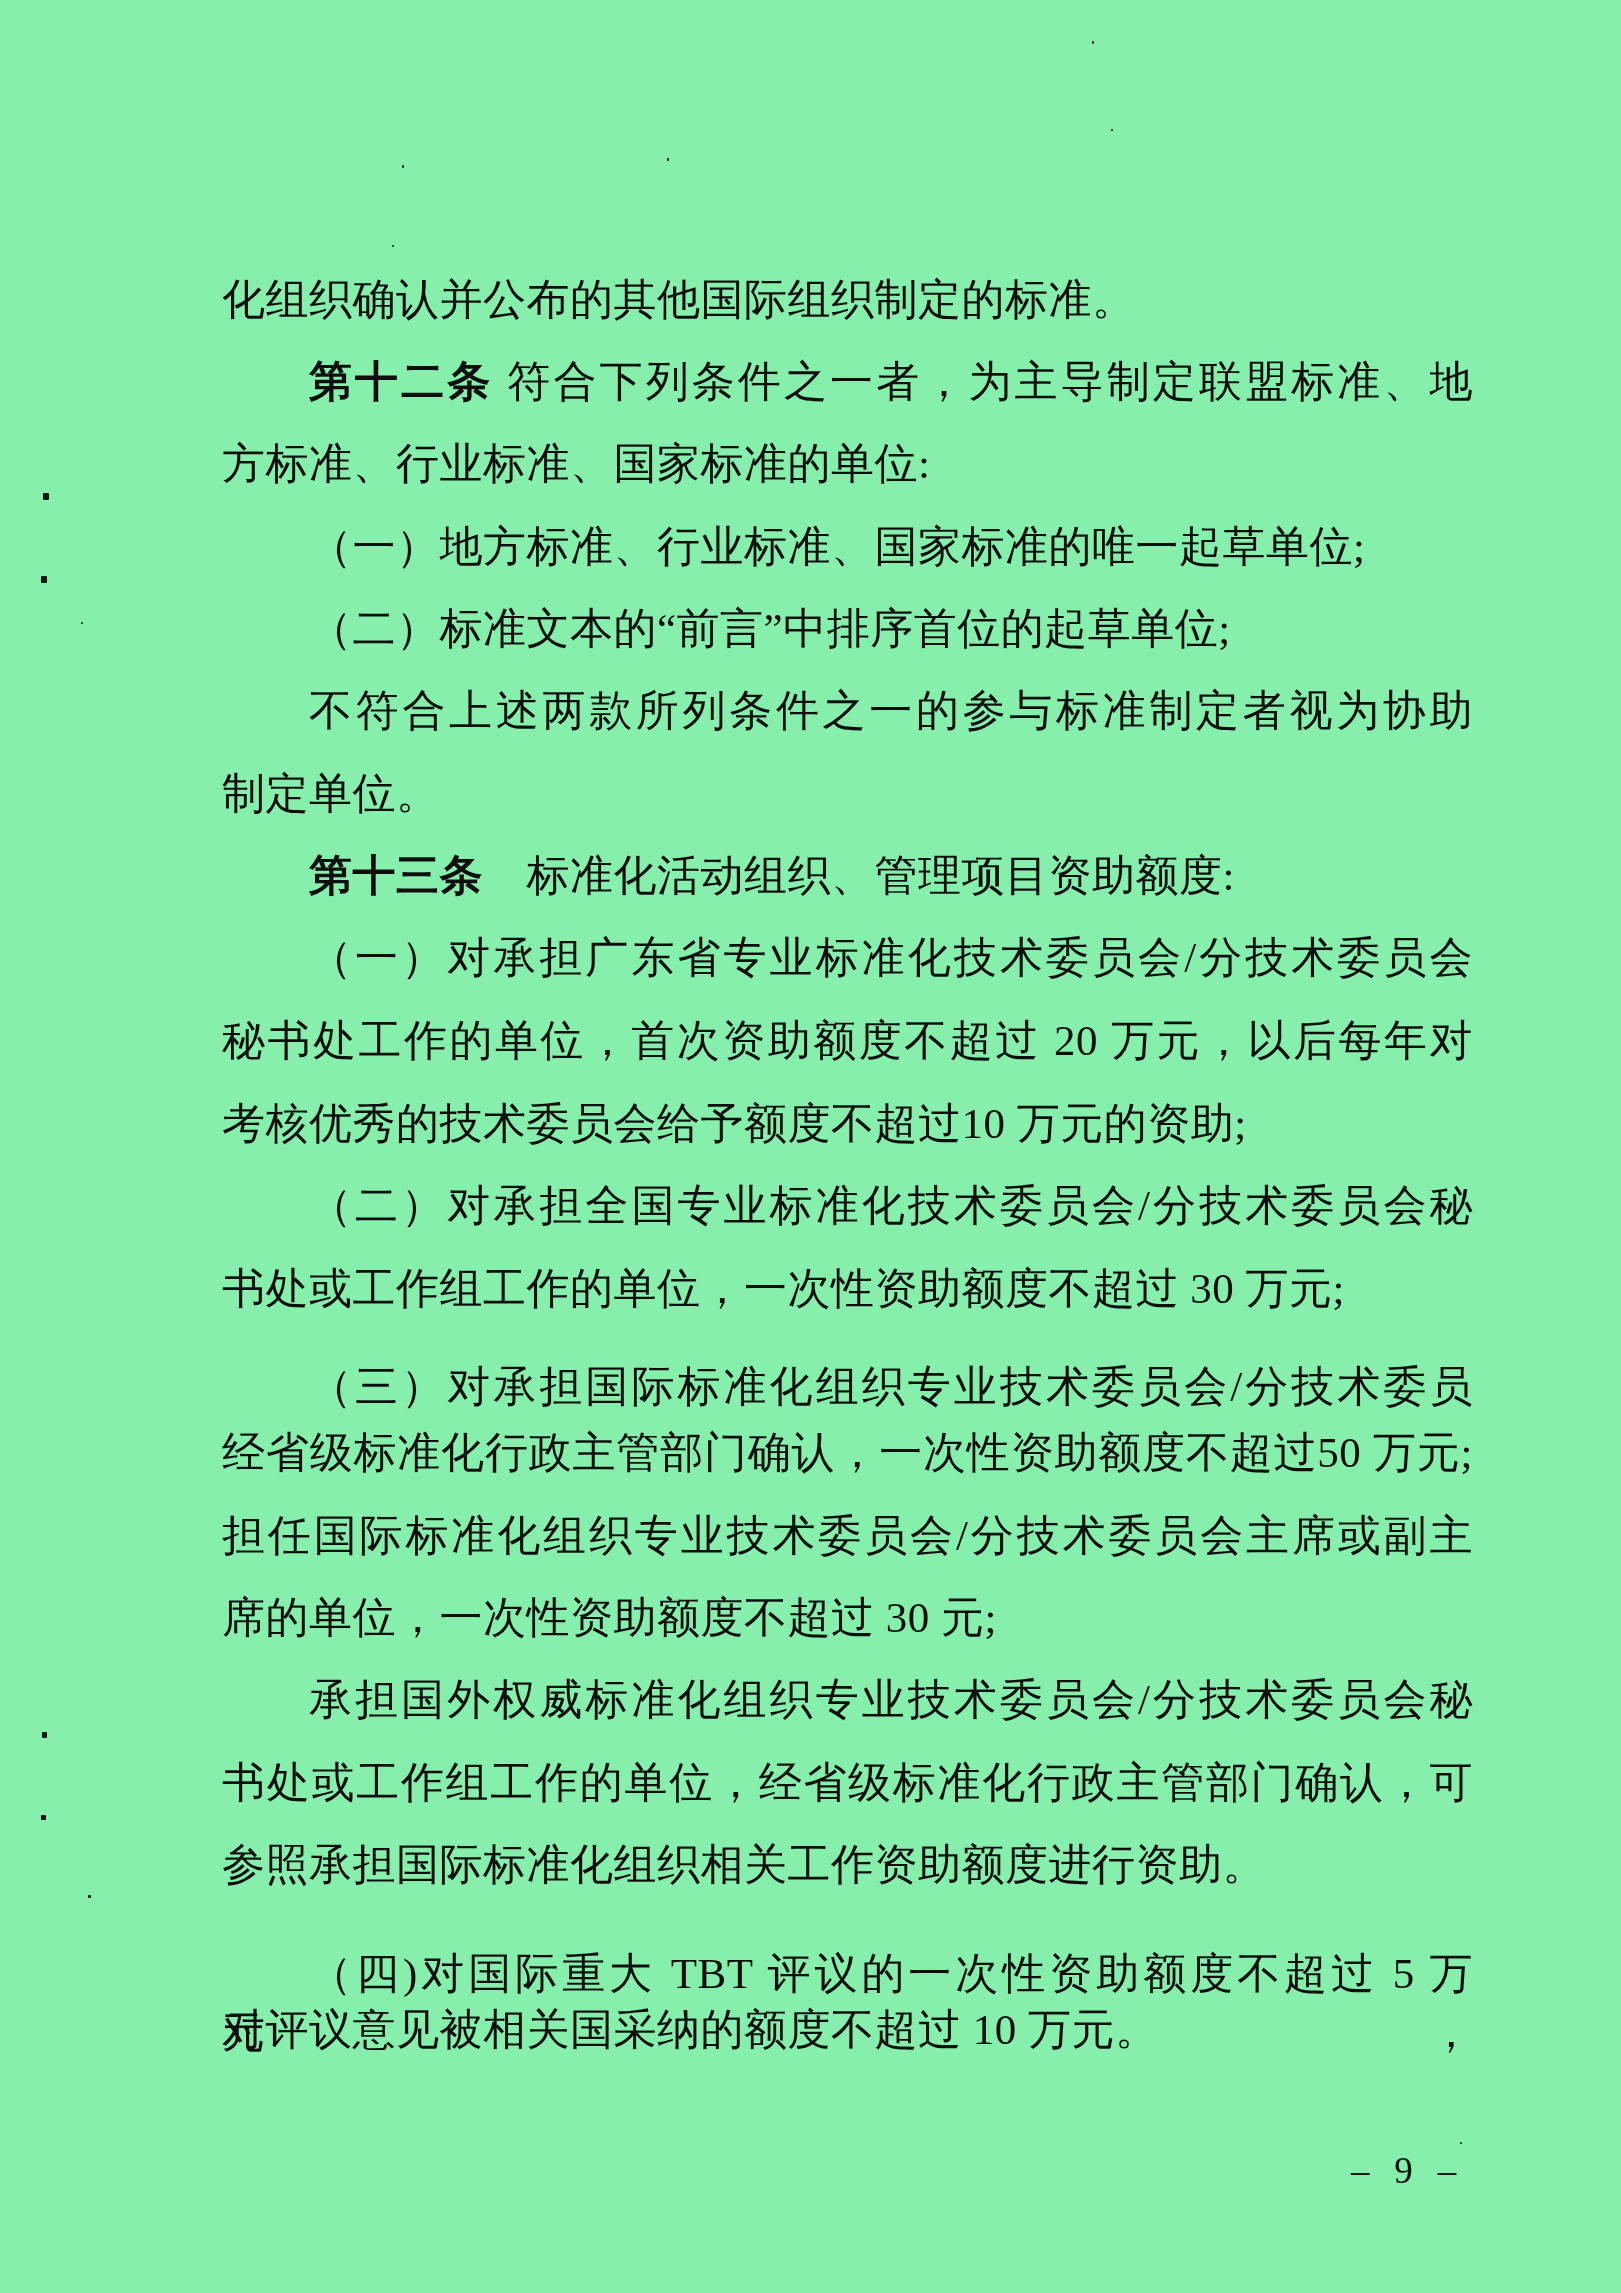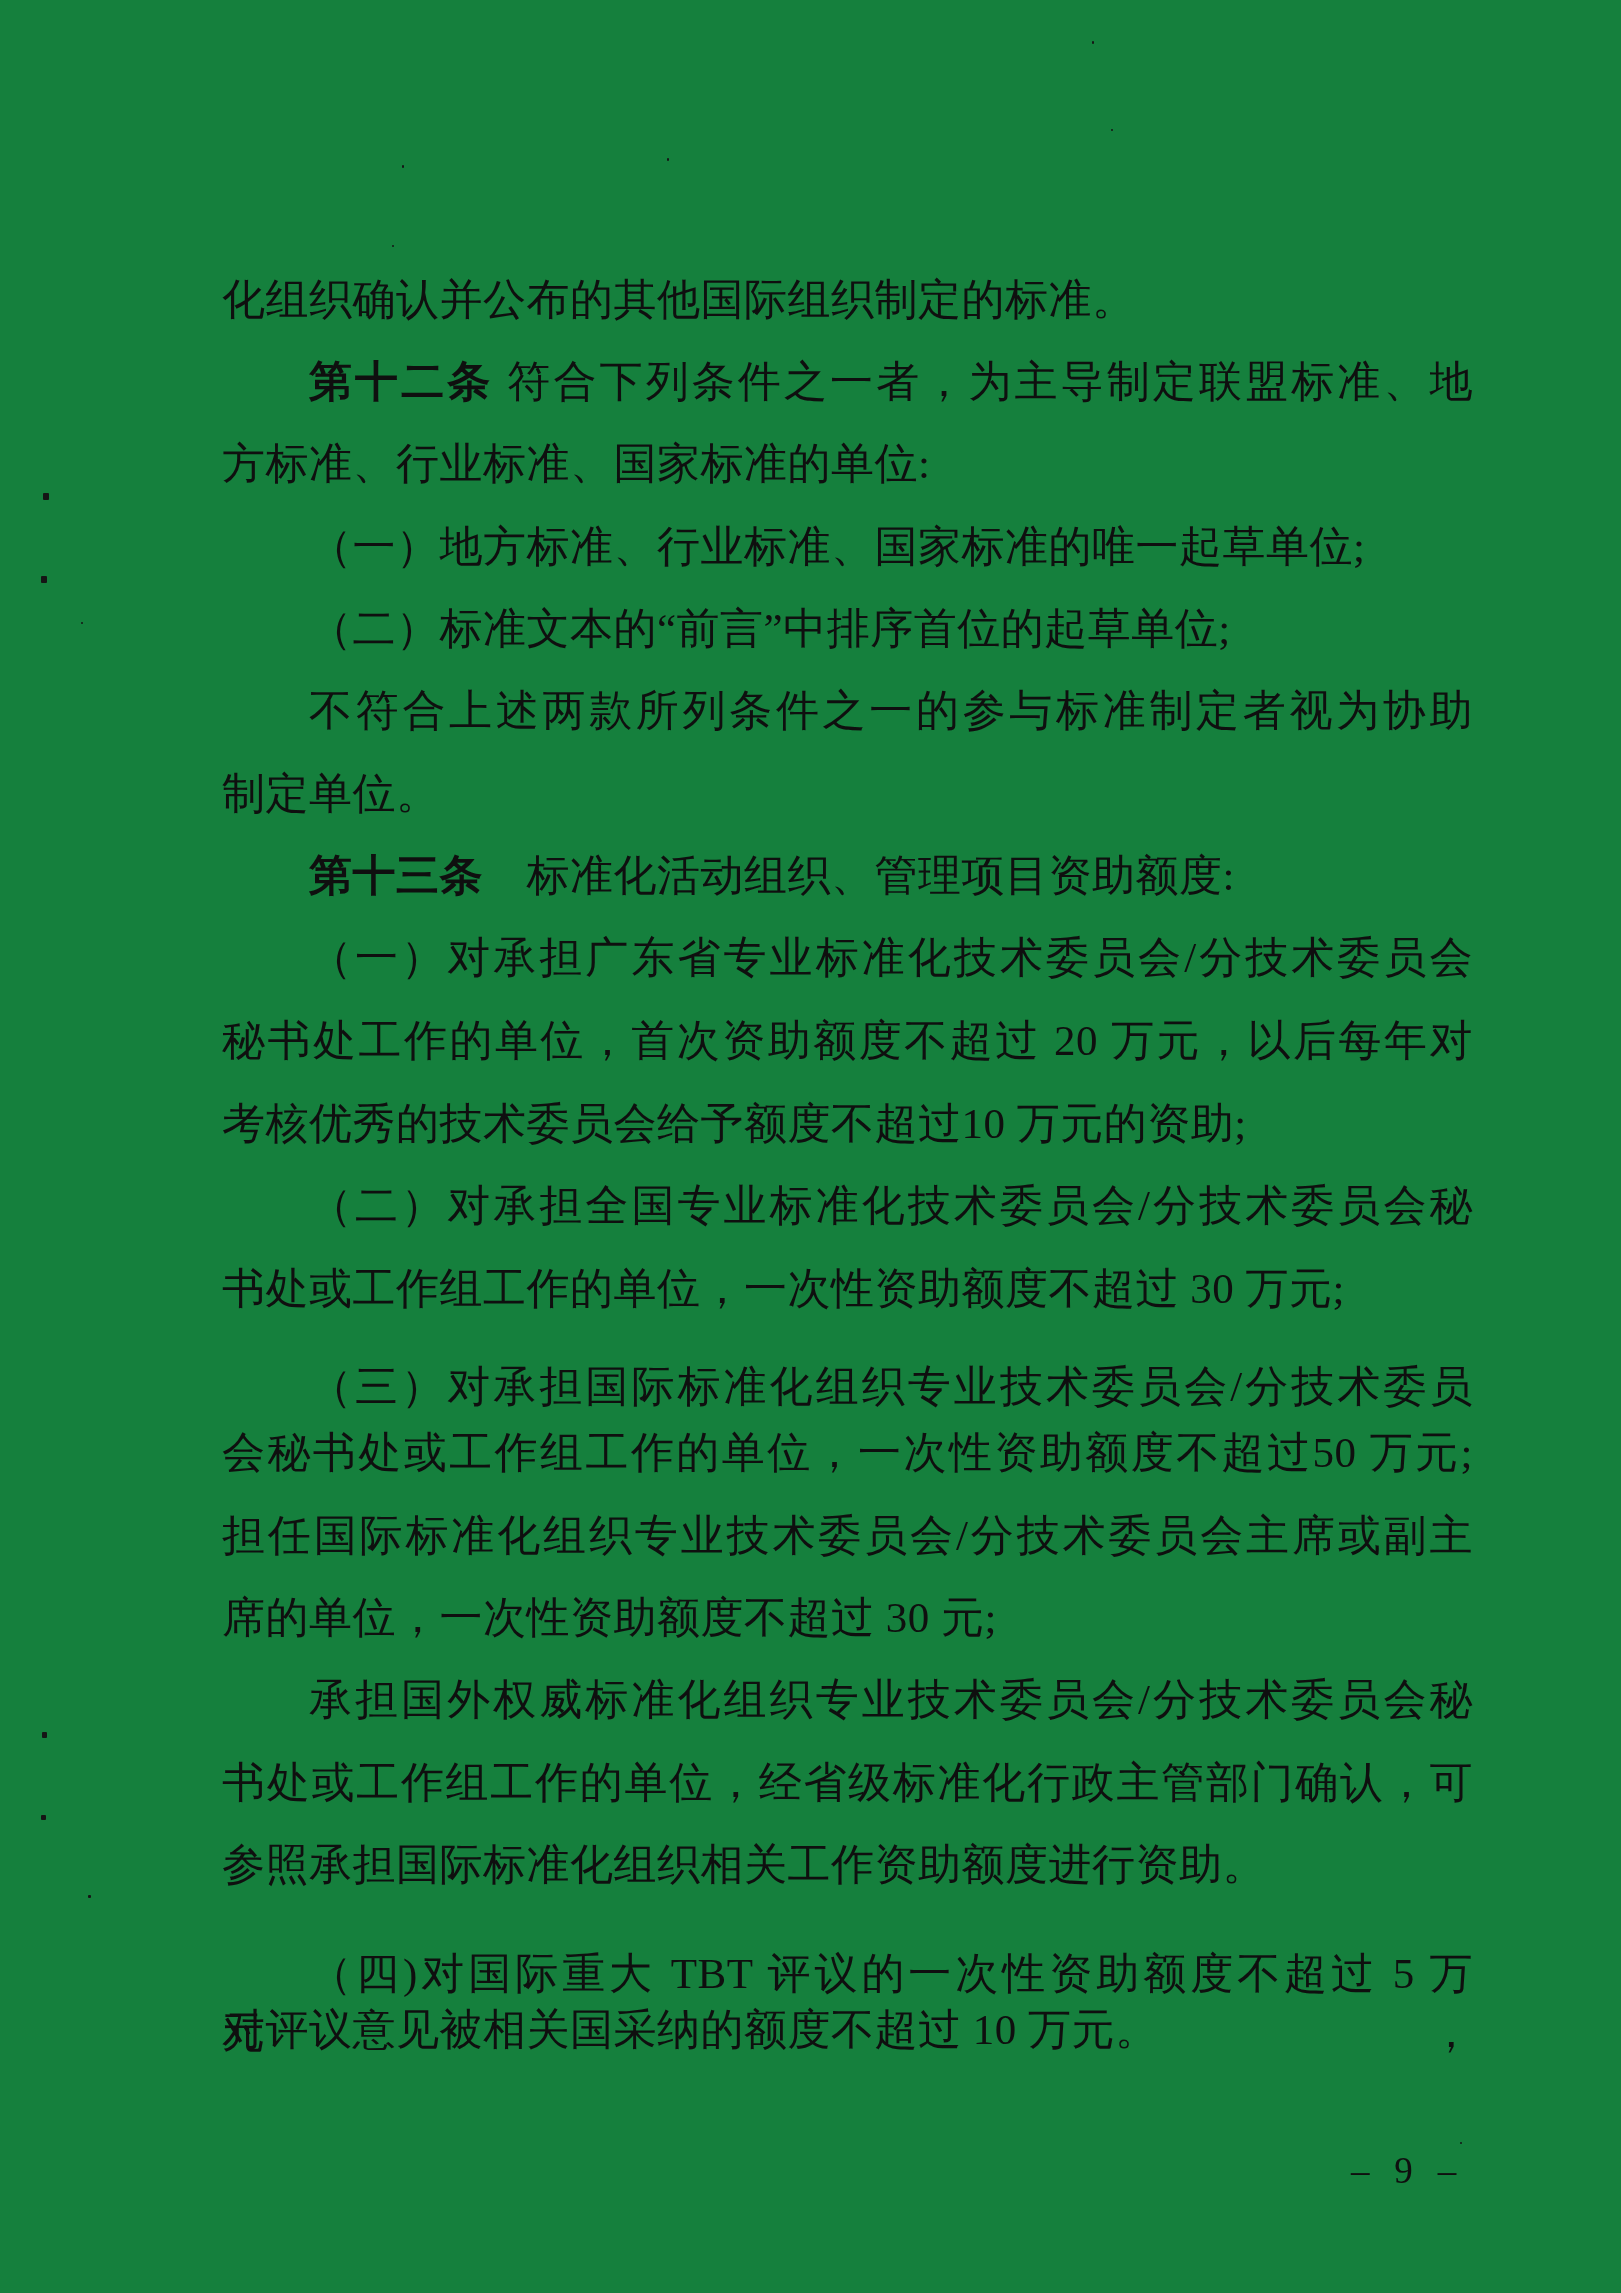--- a/index.html
+++ b/index.html
@@ -4,21 +4,21 @@
 <style>
   html, body {
     margin: 0;
     padding: 0;
     background: #e8e8e8;
   }
   .page {
     position: relative;
     width: 1621px;
     height: 2294px;
-    background: #15803d;
+    background: #86efac;
     overflow: hidden;
     font-family: "Liberation Serif", "DejaVu Serif", serif;
     color: #0f0f0f;
   }
   .text-layer {
     position: absolute;
     inset: 0;
   }
   .line {
     position: absolute;
@@ -69,21 +69,21 @@
       <div class="line indent" style="top: 599px;"><span>（二）标准文本的“前言”中排序首位的起草单位;</span></div>
       <div class="line indent full" style="top: 681px;"><span>不符合上述两款所列条件之一的参与标准制定者视为协助</span></div>
       <div class="line" style="top: 764px;"><span>制定单位。</span></div>
       <div class="line indent" style="top: 846px;"><span class="bold">第十三条</span><span>　标准化活动组织、管理项目资助额度:</span></div>
       <div class="line indent full" style="top: 928px;"><span>（一）对承担广东省专业标准化技术委员会/分技术委员会</span></div>
       <div class="line full" style="top: 1011px;"><span>秘书处工作的单位，首次资助额度不超过 20 万元，以后每年对</span></div>
       <div class="line" style="top: 1094px;"><span>考核优秀的技术委员会给予额度不超过10 万元的资助;</span></div>
       <div class="line indent full" style="top: 1176px;"><span>（二）对承担全国专业标准化技术委员会/分技术委员会秘</span></div>
       <div class="line" style="top: 1259px;"><span>书处或工作组工作的单位，一次性资助额度不超过 30 万元;</span></div>
       <div class="line indent full" style="top: 1341px; margin-top: 16px;"><span>（三）对承担国际标准化组织专业技术委员会/分技术委员</span></div>
-      <div class="line full" style="top: 1423px;"><span>会秘书处或工作组工作的单位，一次性资助额度不超过50 万元;</span></div>
+      <div class="line full" style="top: 1423px;"><span>经省级标准化行政主管部门确认，一次性资助额度不超过50 万元;</span></div>
       <div class="line full" style="top: 1506px;"><span>担任国际标准化组织专业技术委员会/分技术委员会主席或副主</span></div>
       <div class="line" style="top: 1588px;"><span>席的单位，一次性资助额度不超过 30 元;</span></div>
       <div class="line indent full" style="top: 1670px;"><span>承担国外权威标准化组织专业技术委员会/分技术委员会秘</span></div>
       <div class="line full" style="top: 1753px;"><span>书处或工作组工作的单位，经省级标准化行政主管部门确认，可</span></div>
       <div class="line" style="top: 1835px;"><span>参照承担国际标准化组织相关工作资助额度进行资助。</span></div>
       <div class="line indent full" style="top: 1917px; margin-top: 27px;"><span>（四)对国际重大 TBT 评议的一次性资助额度不超过 5 万元，</span></div>
       <div class="line" style="top: 2000px;"><span>对评议意见被相关国采纳的额度不超过 10 万元。</span></div>
     </div>
   <div class="page-number">– 9 –</div>
 <div class="speck" style="left: 43px; top: 493px; width: 5.9px; height: 6.9px;"></div>

